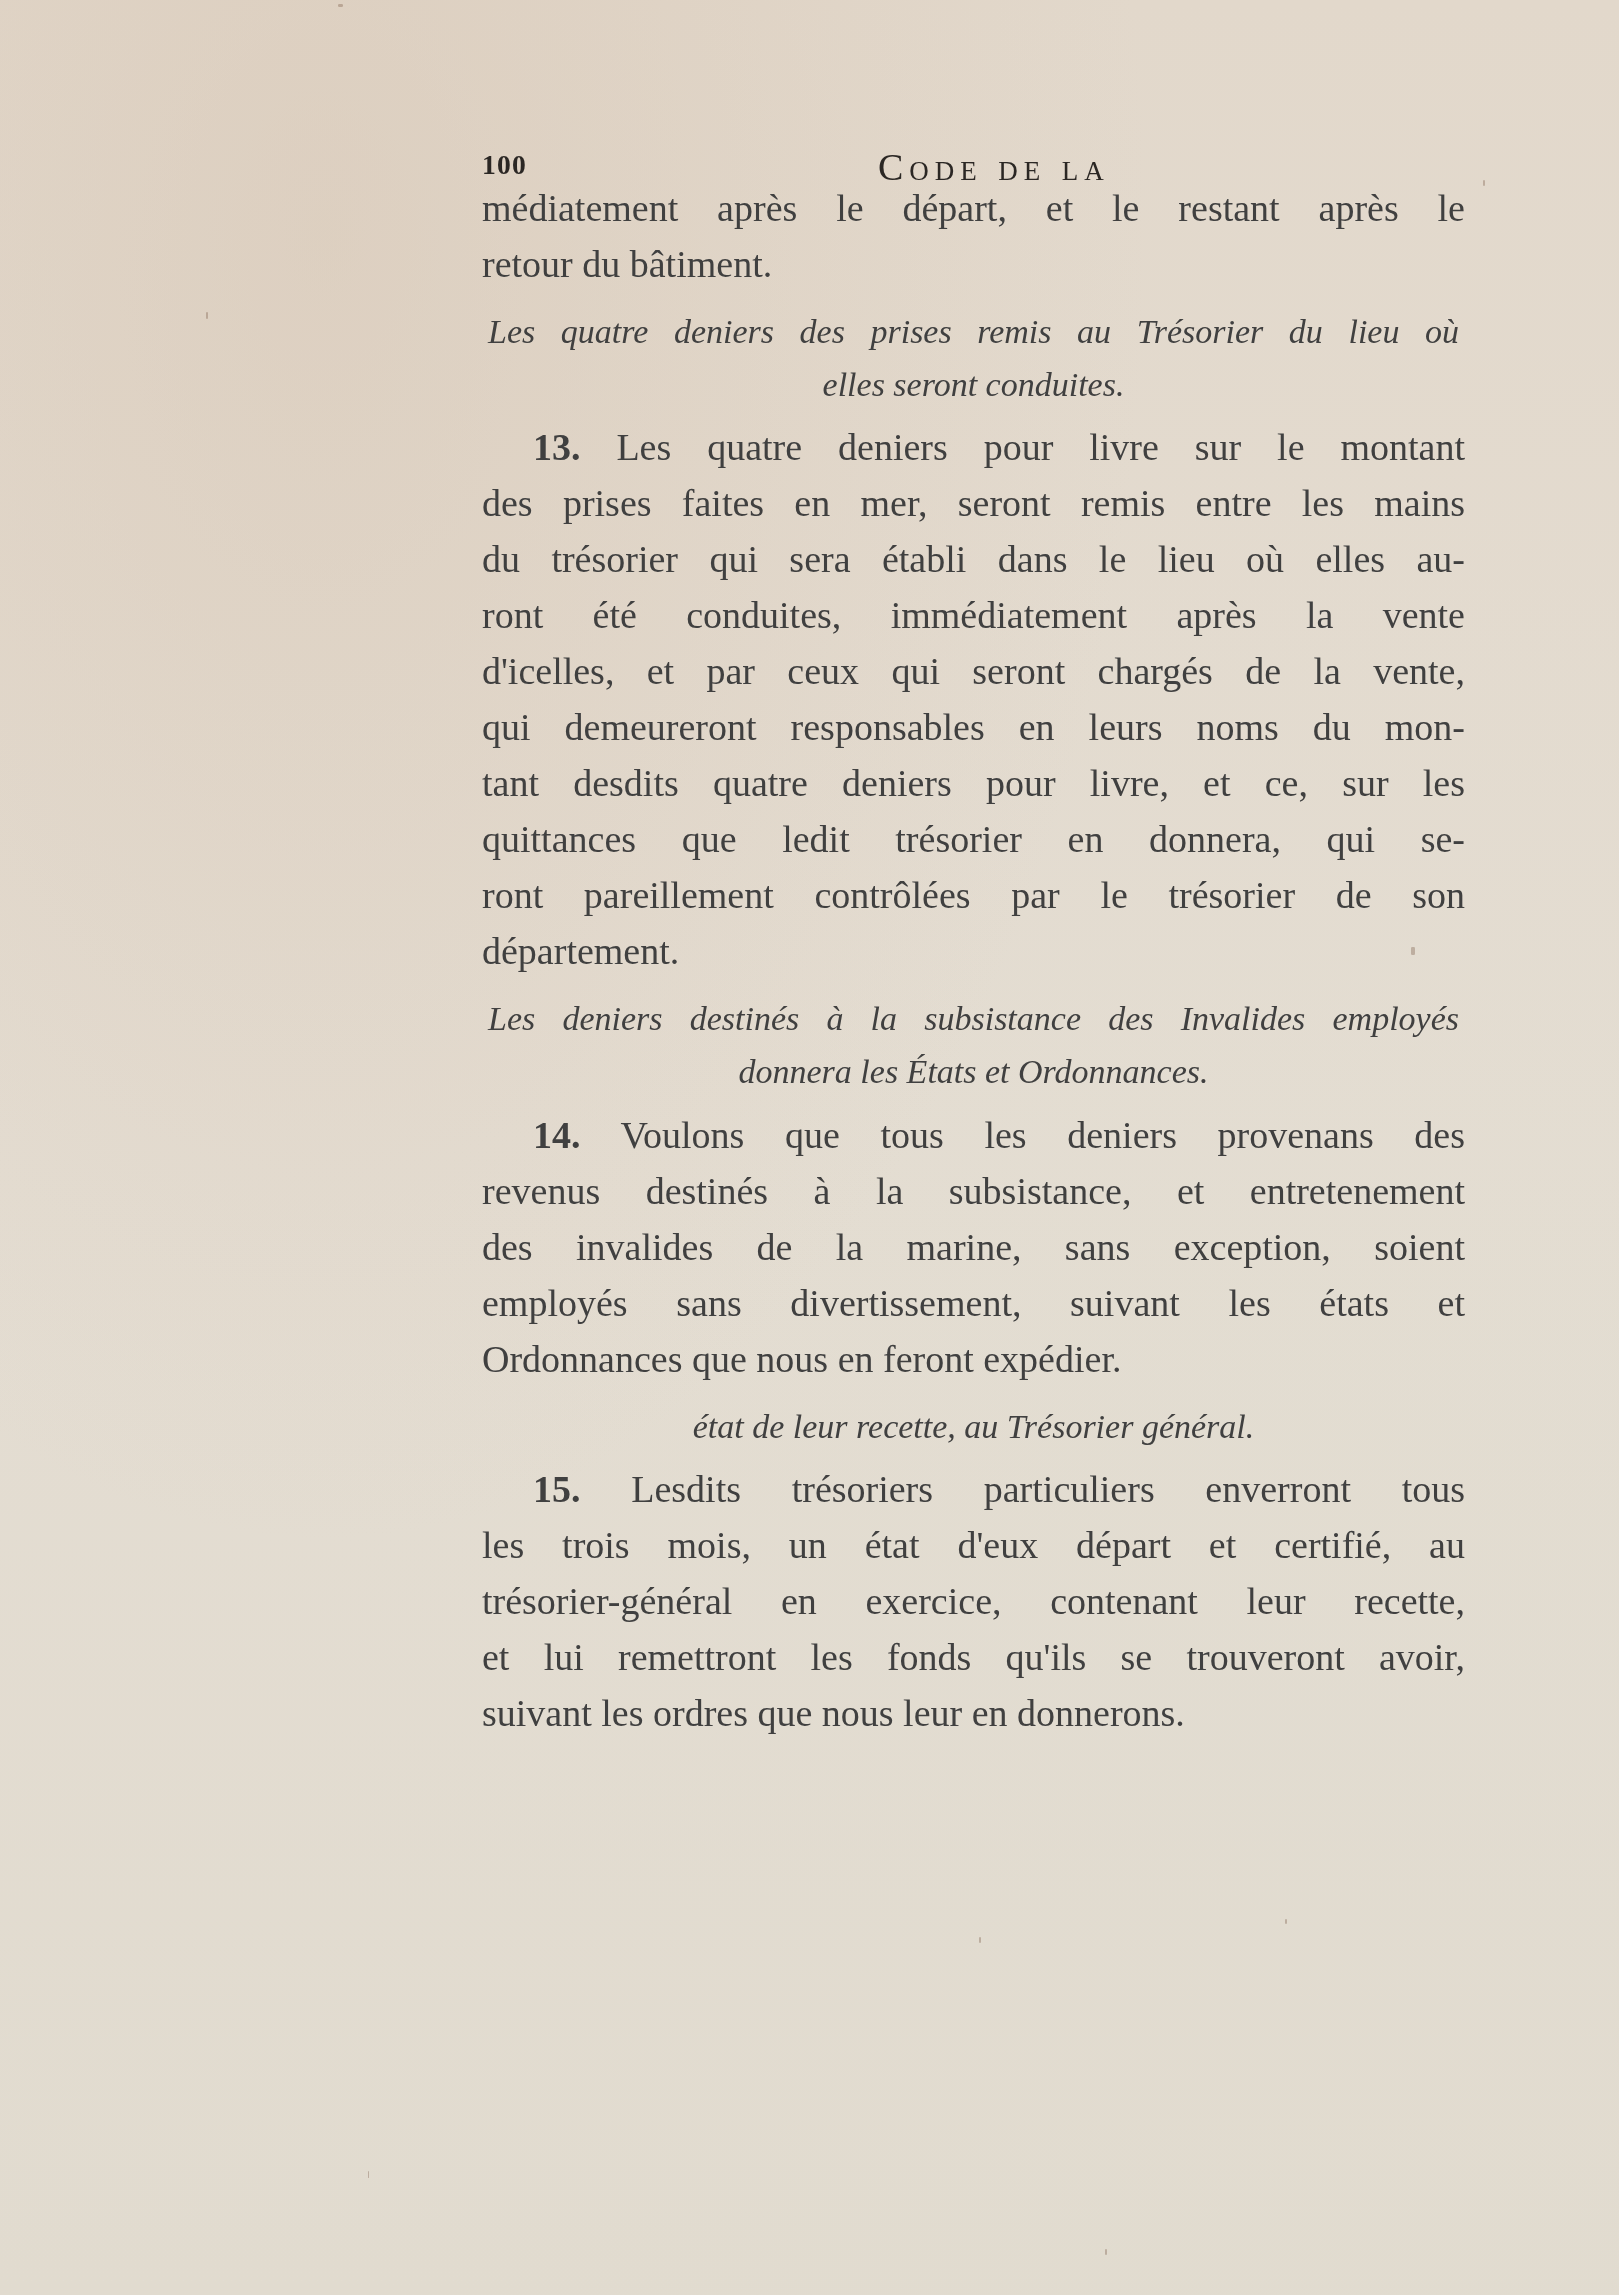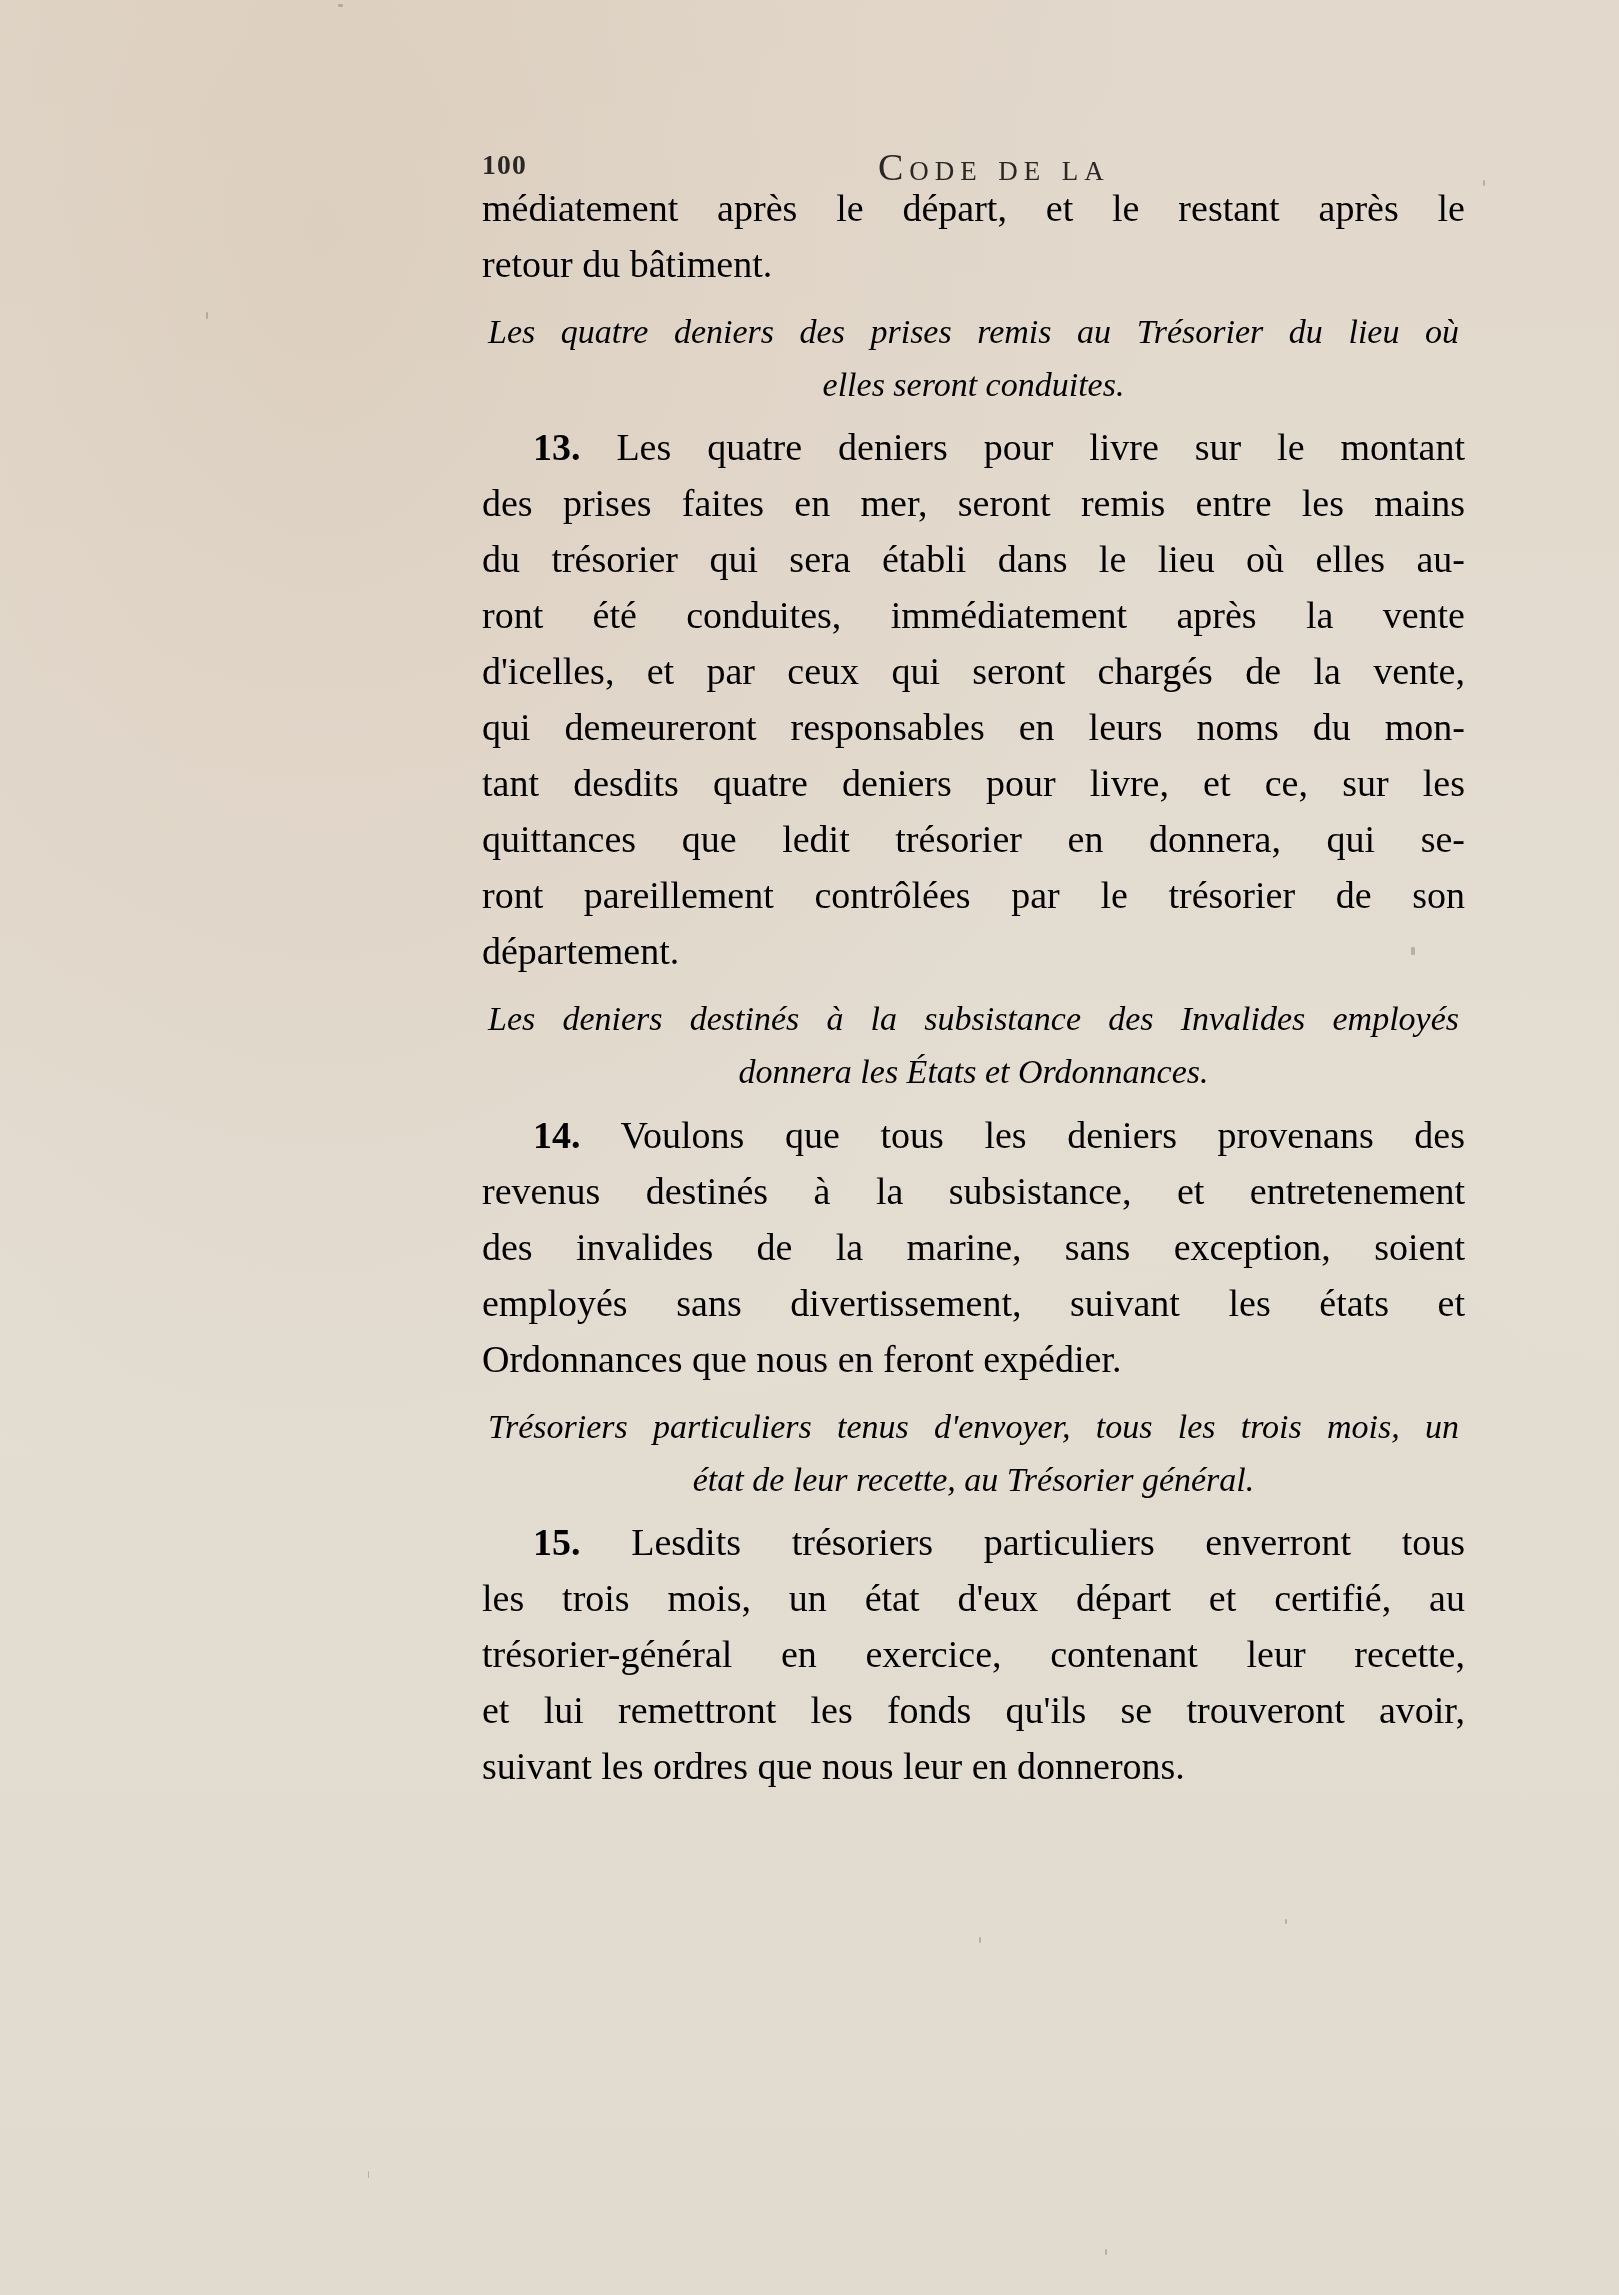--- a/index.html
+++ b/index.html
@@ -58,21 +58,21 @@
       width: 983px;
     }
     .line {
       display: block;
       font-size: 38px;
       line-height: 56px;
       height: 56px;
       white-space: nowrap;
       text-align: justify;
       text-align-last: justify;
-      color: #000000;
+      color: #404040;
     }
     .line.last {
       text-align-last: left;
     }
     .line.indent {
       padding-left: 51px;
     }
     .sidenote {
       margin-top: 13px;
       margin-bottom: 8.4px;
@@ -137,21 +137,20 @@
 
     <div>
       <span class="line indent"><b>14.</b> <span>Voulons que tous les deniers provenans des</span></span>
       <span class="line">revenus destinés à la subsistance, et entretenement</span>
       <span class="line">des invalides de la marine, sans exception, soient</span>
       <span class="line">employés sans divertissement, suivant les états et</span>
       <span class="line last">Ordonnances que nous en feront expédier.</span>
     </div>
 
     <div class="sidenote">
-      <span class="line">Trésoriers particuliers tenus d'envoyer, tous les trois mois, un</span>
       <span class="line center">état de leur recette, au Trésorier général.</span>
     </div>
 
     <div>
       <span class="line indent"><b>15.</b> <span>Lesdits trésoriers particuliers enverront tous</span></span>
       <span class="line">les trois mois, un état d'eux départ et certifié, au</span>
       <span class="line">trésorier-général en exercice, contenant leur recette,</span>
       <span class="line">et lui remettront les fonds qu'ils se trouveront avoir,</span>
       <span class="line last">suivant les ordres que nous leur en donnerons.</span>
     </div>

